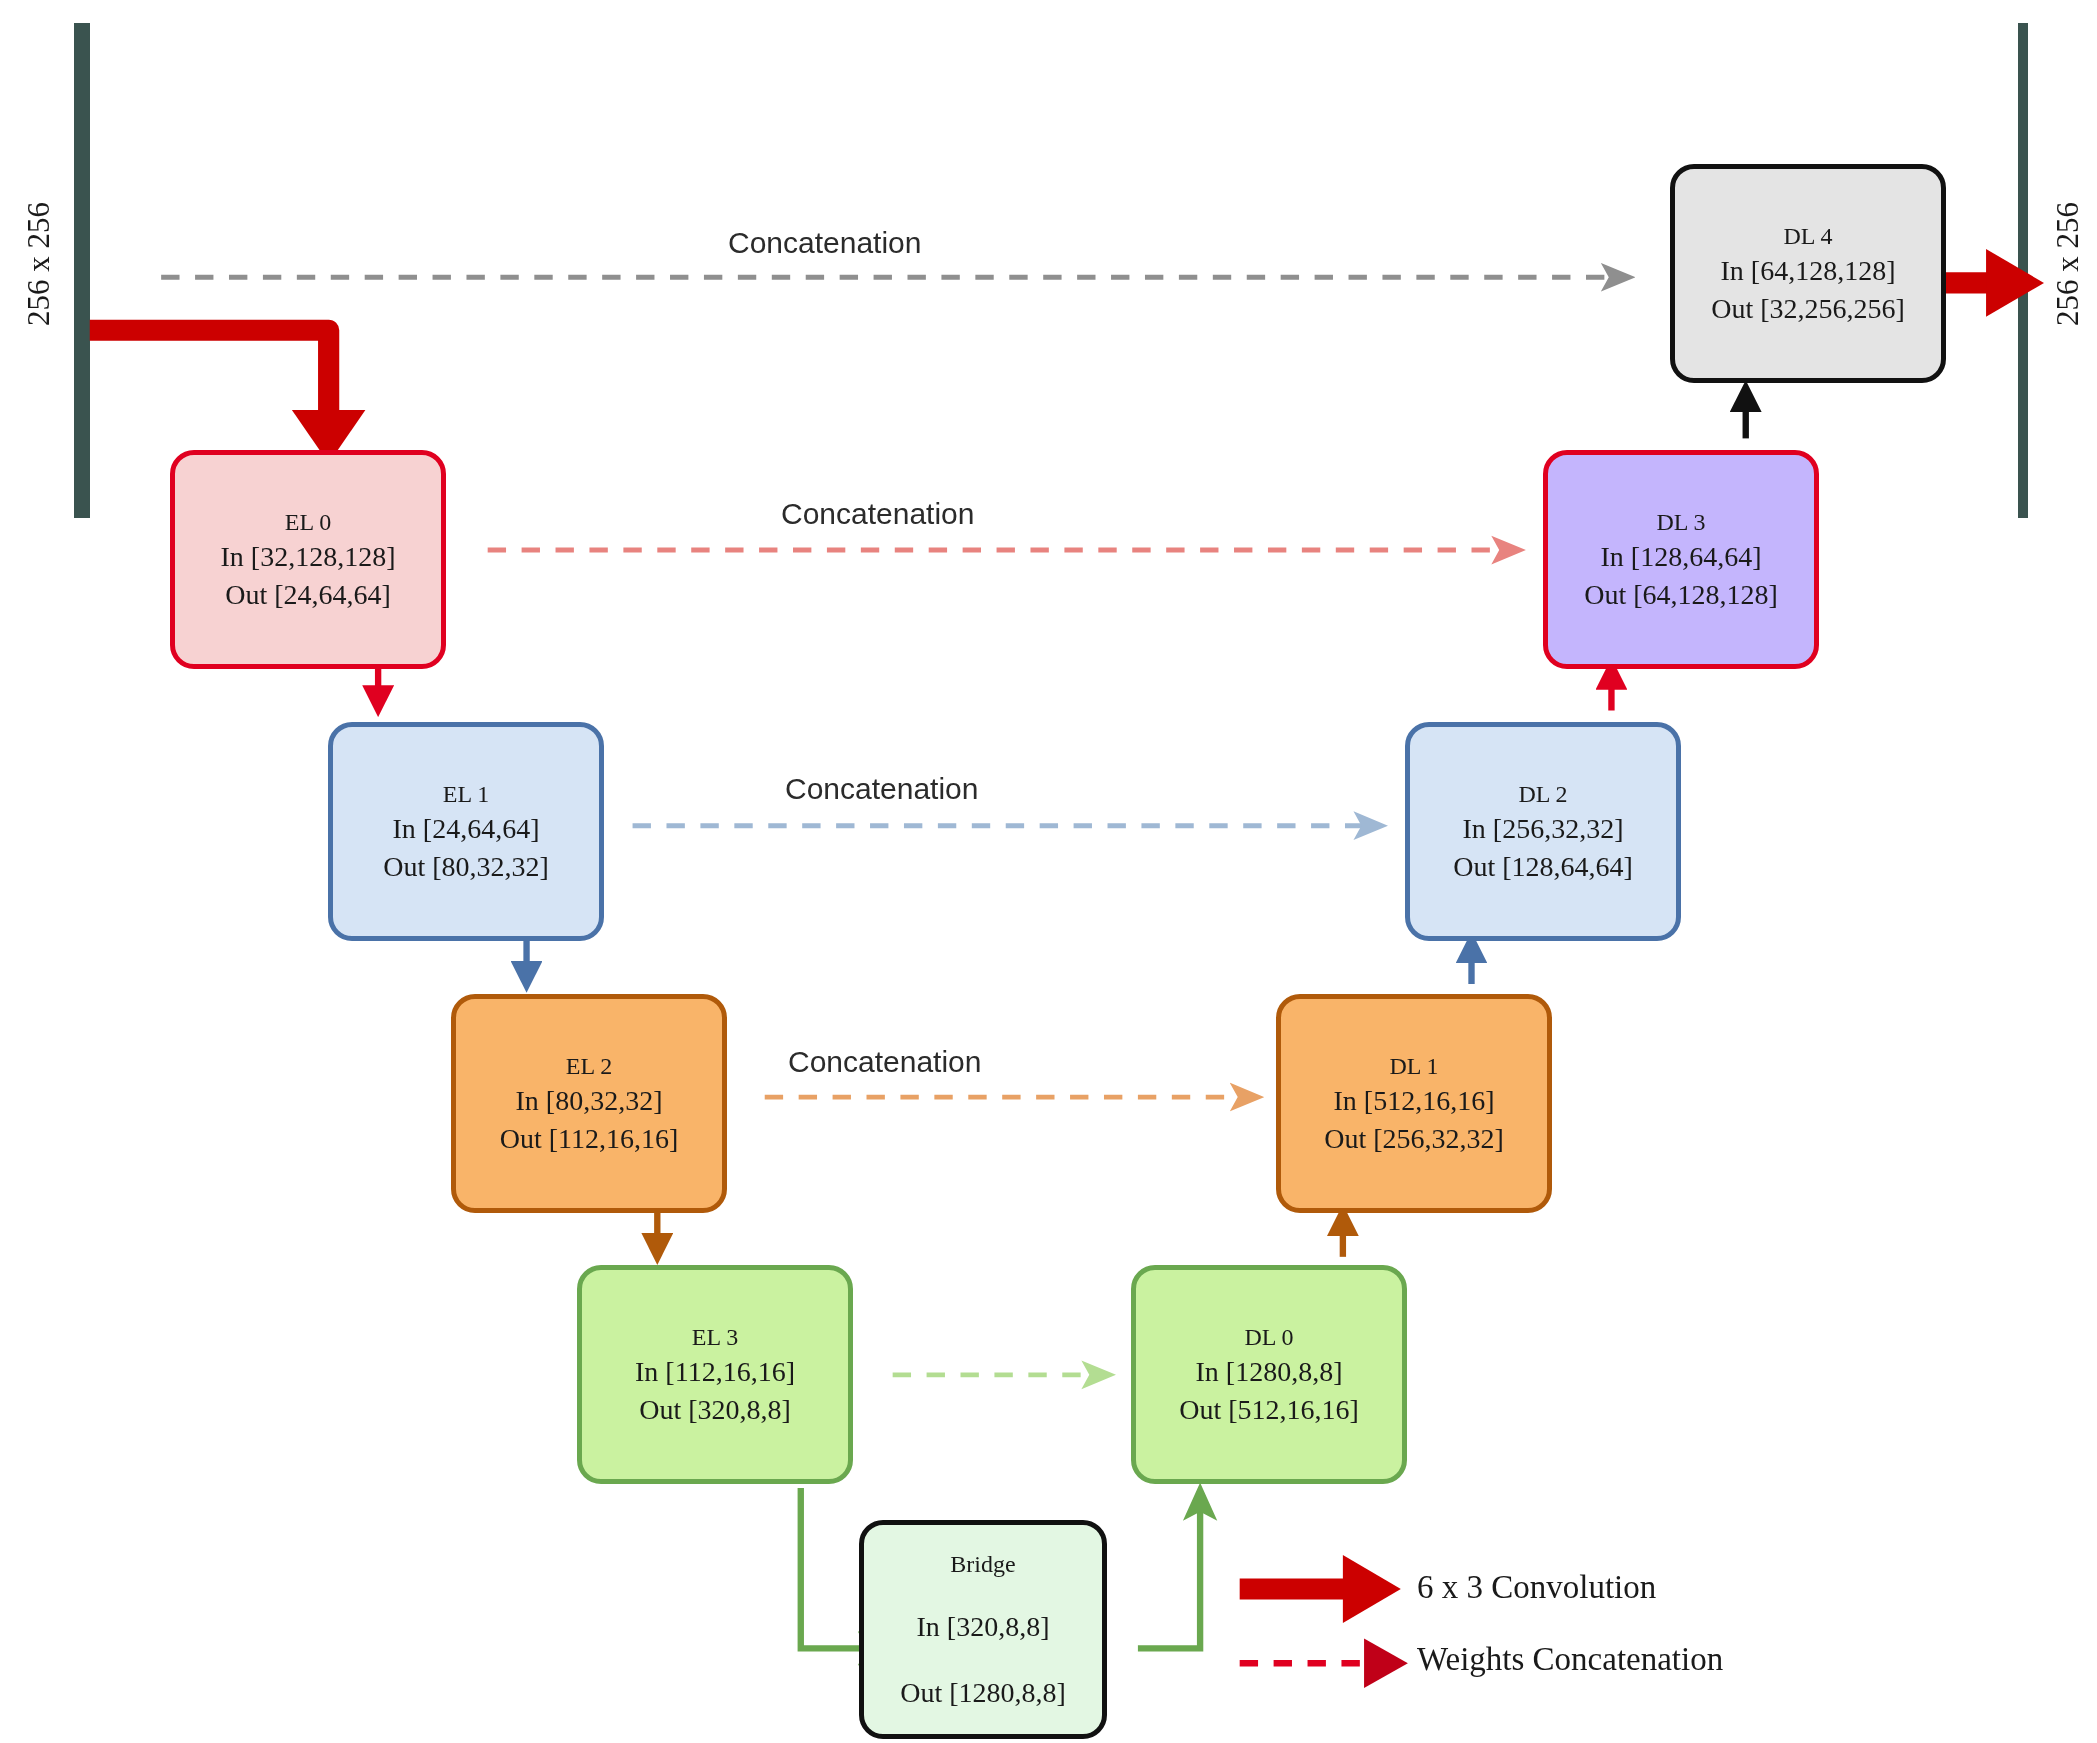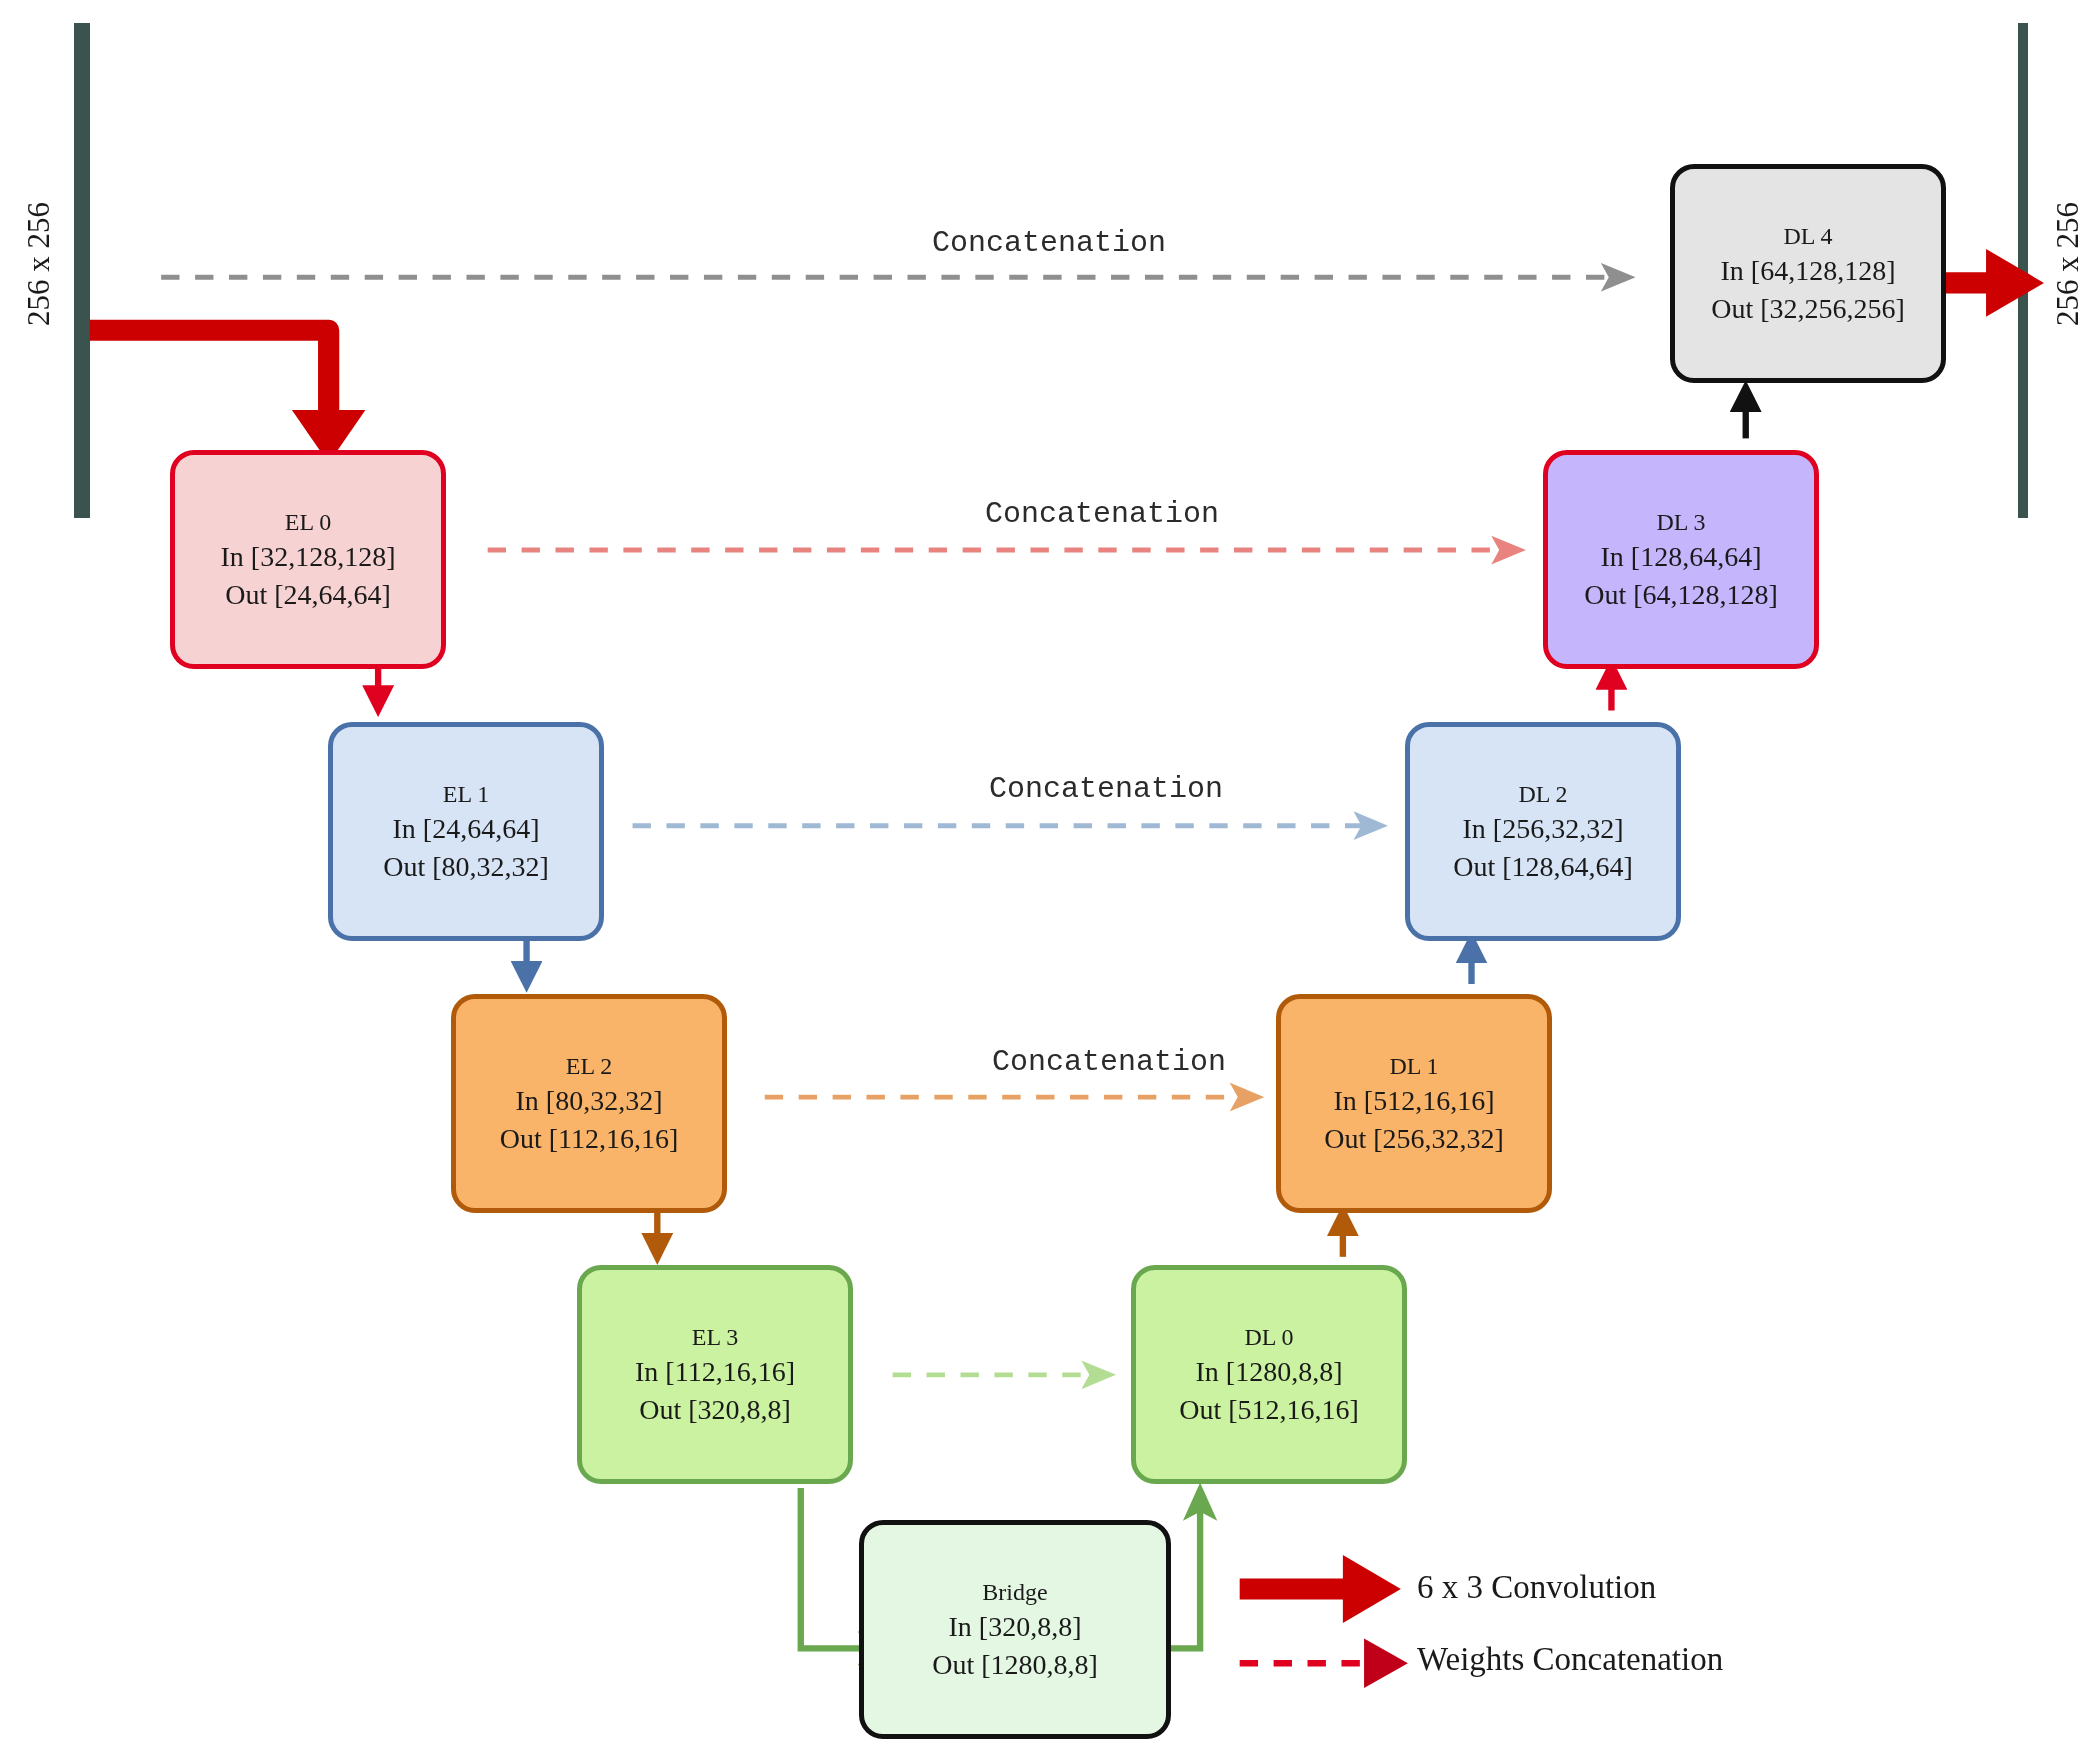--- a/index.html
+++ b/index.html
@@ -40,25 +40,25 @@
   }
   .node .line {
     display: block;
     white-space: nowrap;
   }
   .node .title { font-size: 24px; }
   .node .dims  { font-size: 28px; }
 
   .conc-label {
     position: absolute;
-    font-family: Liberation Mono, monospace;
+    font-family: Liberation Sans, sans-serif;
     font-size: 30px;
     color: #2b2b2b;
     white-space: nowrap;
-    text-align: right;
+    text-align: left;
   }
   .side-label {
     position: absolute;
     font-family: "Liberation Serif", serif;
     font-size: 31px;
     color: #1a1a1a;
     white-space: nowrap;
     transform-origin: 50% 50%;
   }
   .legend-label {
@@ -226,22 +226,22 @@
     <span class="line dims">Out [112,16,16]</span>
   </div>
 
   <div class="node" style="left:577px; top:1265px; width:276px; height:219px;
               background:#caf2a0; border:5px solid #6aa84f;">
     <span class="line title">EL 3</span>
     <span class="line dims">In [112,16,16]</span>
     <span class="line dims">Out [320,8,8]</span>
   </div>
 
-  <div class="node" style="left:859px; top:1520px; width:312px; height:219px;
-              background:#e3f7e3; border:5.7px solid #111111;">
+  <div class="node" style="left:859px; top:1520px; width:248px; height:219px;
+              background:#e3f7e3; border:5.7px solid #111111;gap:28px;">
     <span class="line title">Bridge</span>
     <span class="line dims">In [320,8,8]</span>
     <span class="line dims">Out [1280,8,8]</span>
   </div>
 
   <div class="node" style="left:1131px; top:1265px; width:276px; height:219px;
               background:#caf2a0; border:5px solid #6aa84f;">
     <span class="line title">DL 0</span>
     <span class="line dims">In [1280,8,8]</span>
     <span class="line dims">Out [512,16,16]</span>

